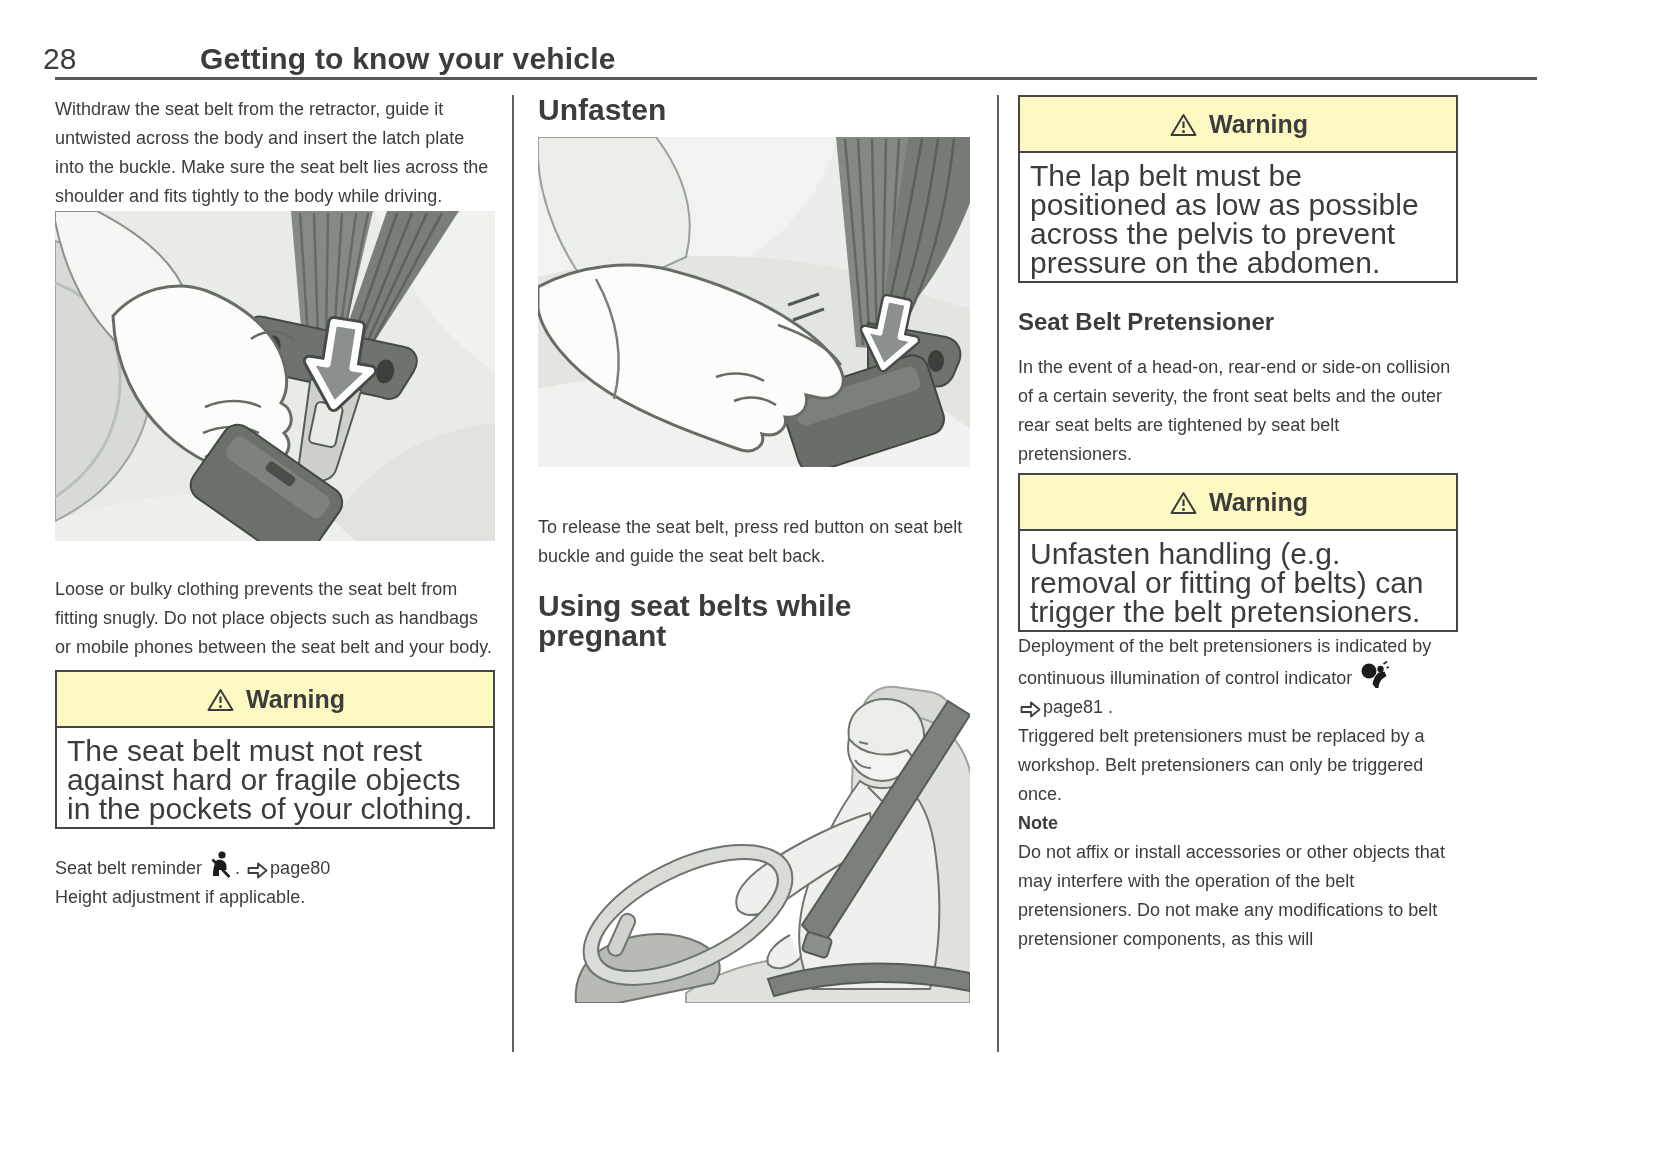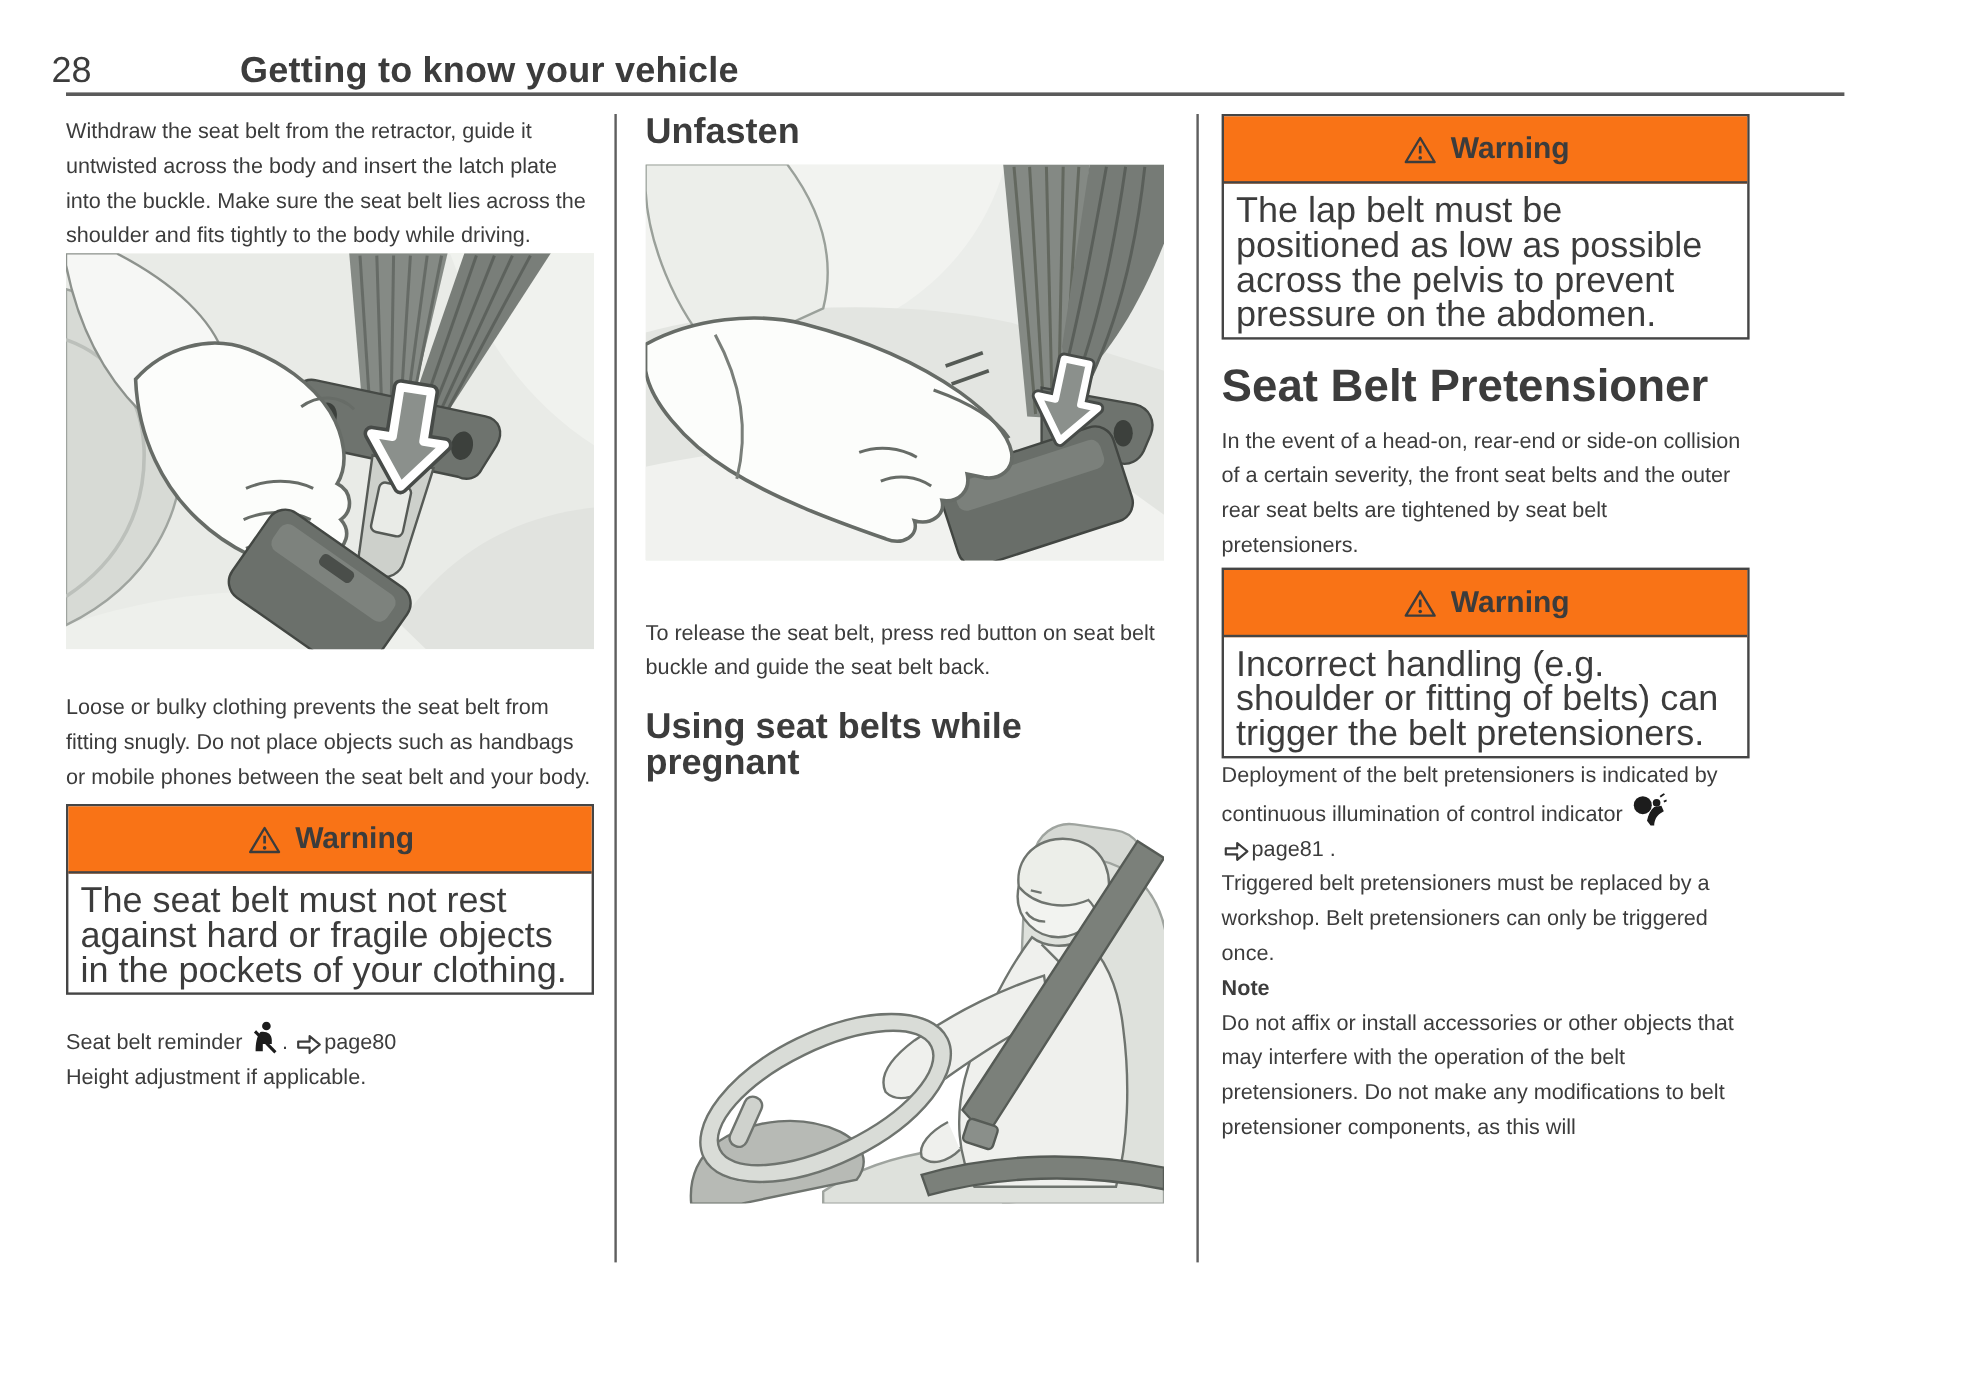--- a/index.html
+++ b/index.html
@@ -15,30 +15,30 @@
   .hdr-rule{position:absolute;left:55px;top:77px;width:1482px;height:2.5px;background:#5a5a5a;}
   
   .vdiv{position:absolute;top:95px;height:957px;width:2px;background:#5f5f5f;}
   #vdiv1{left:512px;} #vdiv2{left:997px;}
   
   .col{position:absolute;top:95px;}
   #col1{left:55px;width:440px;}
   #col2{left:538px;width:445px;}
   #col3{left:1018px;width:440px;}
   p{margin:0;font-size:18px;line-height:29px;}
-  h2{margin:0;font-size:38px;line-height:38px;font-weight:bold;}
+  h2{margin:0;font-size:24px;line-height:38px;font-weight:bold;}
   h3{margin:0;font-size:30px;line-height:30px;font-weight:bold;}
   .mt8{margin-top:8px;} .mt12{margin-top:12px;} .mt16{}
   .mt20{margin-top:20px;} .mt22{margin-top:22px;} .mt34{margin-top:34px;} .mt46{margin-top:46px;}
   figure{margin:0;}
   figure svg{display:block;}
   
   .warnbox{border:2px solid #454545;background:#ffffff;}
   .warnhead{
-    background:#f97316;border-bottom:2px solid #454545;
+    background:#fef9c3;border-bottom:2px solid #454545;
     display:flex;align-items:center;justify-content:center;gap:10px;
     font-size:25px;font-weight:bold;padding:13px 0 12px;
   }
   .warnbody{padding:8px 10px 4px;font-size:30px;line-height:29px;}
   .inline-icon{display:inline-block;vertical-align:-5px;margin:0 2px;}
   .ref{white-space:nowrap;}
 </style>
 </head>
 <body>
 
@@ -246,21 +246,21 @@
 
     <div class="warnbox" style="margin-top:4px">
       <div class="warnhead">
         <svg class="inline-icon" width="27" height="24" viewBox="0 0 27 24">
           <path d="M13.5,2 L25.5,22 L1.5,22 Z" fill="none" stroke="#3c3c3c" stroke-width="2" stroke-linejoin="round"></path>
           <line x1="13.5" y1="8.5" x2="13.5" y2="15" stroke="#3c3c3c" stroke-width="2.2"></line>
           <circle cx="13.5" cy="18.6" r="1.5" fill="#3c3c3c"></circle>
         </svg>
         <span>Warning</span>
       </div>
-      <div class="warnbody">Incorrect handling (e.g. shoulder or fitting of belts) can trigger the belt pretensioners.</div>
+      <div class="warnbody">Unfasten handling (e.g. removal or fitting of belts) can trigger the belt pretensioners.</div>
     </div>
 
     <p class="mt16">
       <span>Deployment of the belt pretensioners is indicated by continuous illumination of control indicator</span>
       <svg class="inline-icon" width="30" height="28" viewBox="0 0 30 28">
         <circle cx="10" cy="10" r="7.5" fill="#1c1c1c"></circle>
         <circle cx="21.5" cy="8" r="3.2" fill="#1c1c1c"></circle>
         <path d="M19.5,11.5 C16.5,14 14.5,18 13.5,23 L16.5,27 L19.5,27 C19.5,23 21.5,19 24.5,17 L27.5,15 L25.5,10.5 Z" fill="#1c1c1c"></path>
         <path d="M24.5,3 l3.5,-2.5 M27.5,7 l2.5,-1" stroke="#1c1c1c" stroke-width="1.6"></path>
       </svg>

